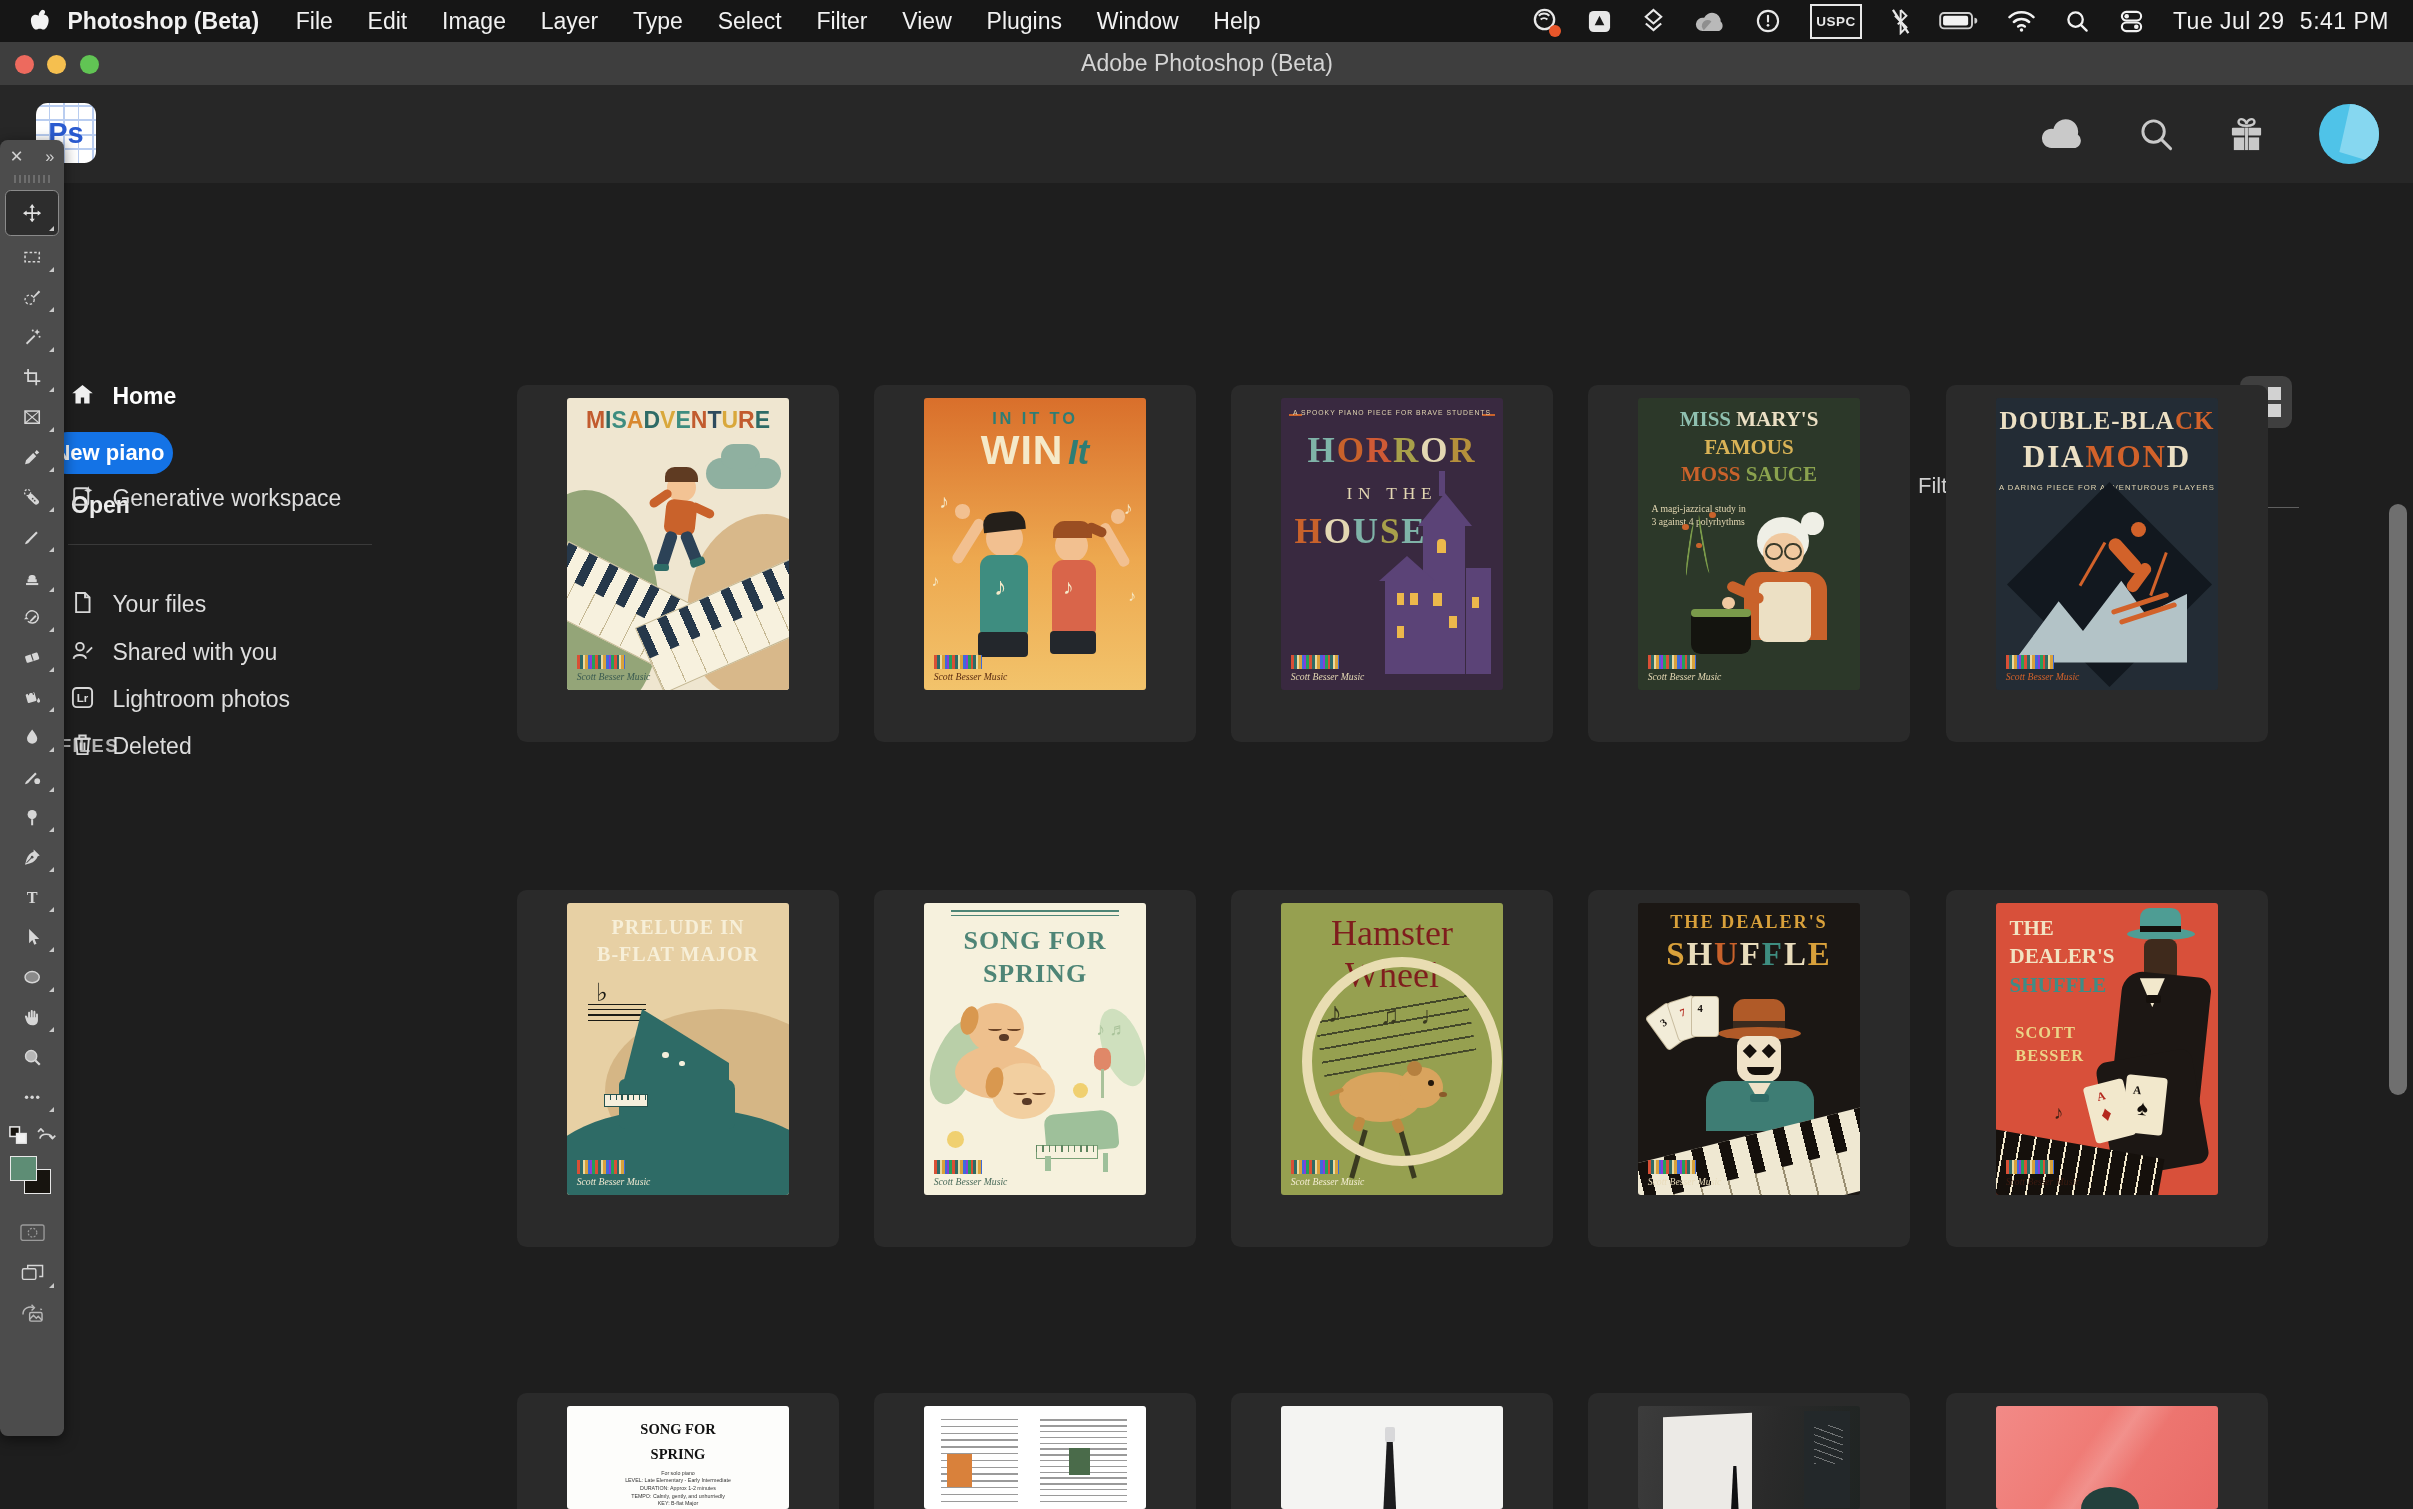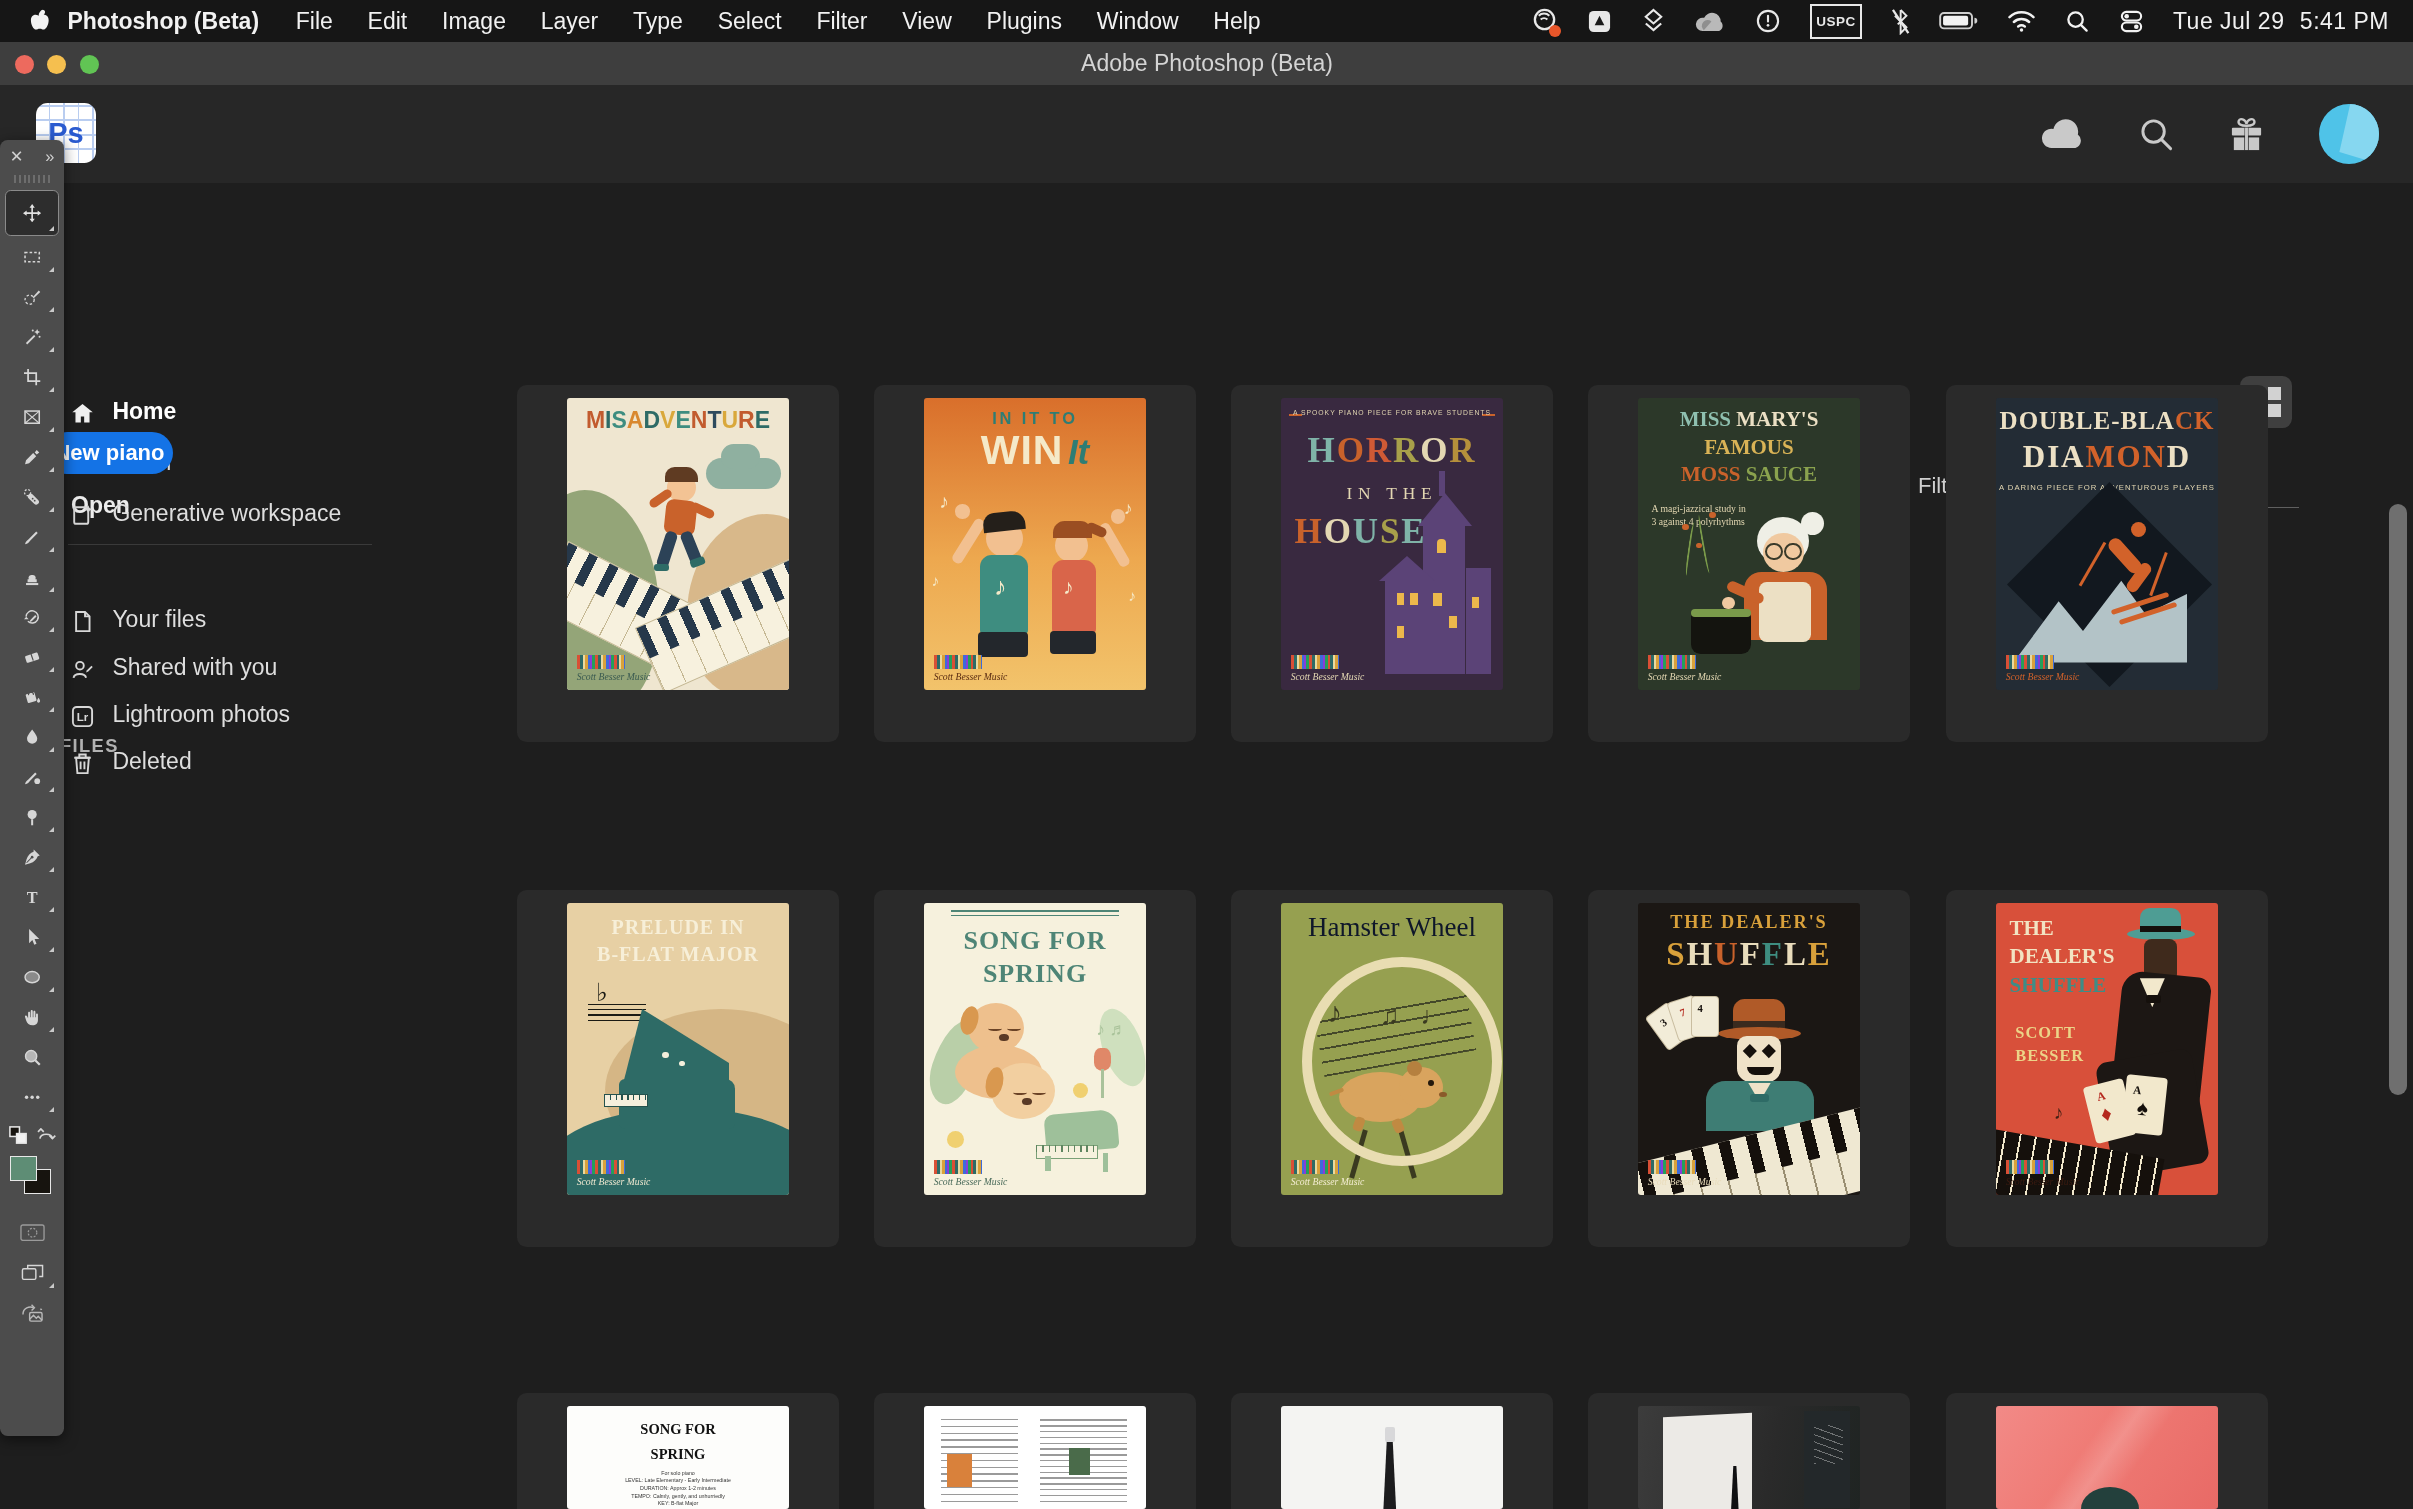--- a/index.html
+++ b/index.html
@@ -45,21 +45,21 @@
   .fly:after{content:"";position:absolute;right:3.9px;bottom:3.9px;width:0;height:0;border-style:solid;
              border-width:0 0 5.8px 5.8px;border-color:transparent transparent #c9c9c9 transparent;}
   .swatches{position:relative;width:44px;height:44px;margin:9.7px auto 3.9px;}
   .sw{position:absolute;width:25px;height:23px;border:1.9px solid #e8e8e8;}
 
   
   .newfile{left:46px;top:249px;width:127px;height:42px;border-radius:21px;background:#1473e6;color:#fff;
            font-weight:bold;font-size:22px;display:flex;align-items:center;justify-content:center;z-index:10;}
   .openlbl{left:71px;top:309px;font-size:23px;font-weight:bold;color:#ececec;}
   .sdiv{left:68px;top:361px;width:304px;height:1px;background:#3a3a3a;}
-  .nav{left:0;width:406px;height:42px;display:flex;align-items:flex-end;gap:17.4px;padding-left:70px;color:#dedede;font-size:23px;}
+  .nav{left:0;width:406px;height:42px;display:flex;align-items:flex-start;gap:17.4px;padding-left:70px;color:#dedede;font-size:23px;}
   .nav .ic{width:25px;display:flex;justify-content:center;}
   .fileshdr{left:60px;top:552px;font-size:18.3px;letter-spacing:1.4px;color:#b2b2b2;font-weight:bold;}
 
   
   .pagetitle{left:517px;top:210px;font-size:34px;font-weight:600;color:#ebebeb;}
   .sortrow{left:517px;top:290px;display:flex;align-items:center;color:#d3d3d3;font-size:22px;}
   .caret{display:inline-block;width:10.6px;height:10.6px;border-right:1.9px solid #c3c3c3;border-bottom:1.9px solid #c3c3c3;
          transform:rotate(45deg);margin-left:13.5px;margin-top:-5.8px;}
   .viewtoggle{position:absolute;left:2184px;top:193px;display:flex;align-items:center;gap:19.3px;}
   .gridbtn{width:52px;height:52px;background:#3f3f3f;border-radius:9.7px;display:flex;align-items:center;justify-content:center;}
@@ -607,21 +607,21 @@
           </div>
       </div>
     </div>
     <div class="a meta" style="left:874px;top:1249px;">
       <div class="tt">Song for Spring Cover Page.psd</div>
       <div class="time">26 minutes ago</div>
     </div>
 
     <div class="a card" style="left:1231px;top:707px;">
       <div class="thumb serif" style="background:#96a050;">
-        <div class="a ctr" style="top:9.7px;color:#0f172a;font-size:27px;">Hamster Wheel</div>
+        <div class="a ctr" style="top:9.7px;color:#7f1d1d;font-size:36px;">Hamster Wheel</div>
         <span class="a" style="left:75px;bottom:15.4px;width:4.8px;height:50px;background:#3a3a20;transform:rotate(16deg);"></span>
         <span class="a" style="left:124px;bottom:15.4px;width:4.8px;height:50px;background:#3a3a20;transform:rotate(-16deg);"></span>
         <div class="a r" style="left:21px;top:54px;width:180px;height:189px;border:10.6px solid #e9ddb2;overflow:hidden;">
           <div class="a" style="left:5.8px;top:35px;width:154px;height:62px;background:repeating-linear-gradient(0deg,#44482a 0 1.9px,transparent 1.9px 13.5px);transform:rotate(-10deg);"></div>
           <span class="a" style="left:15.4px;top:29px;color:#3a3a20;font-size:29px;">♪</span>
           <span class="a" style="left:68px;top:35px;color:#3a3a20;font-size:25px;letter-spacing:7.7px;">♫ ♩</span>
           <div class="a" style="left:27px;top:100px;width:116px;height:68px;">
             <span class="a r" style="left:0;top:5.8px;width:83px;height:50px;background:#d9a45e;"></span>
             <span class="a r" style="left:60px;top:0px;width:44px;height:41px;background:#d9a45e;"></span>
             <span class="a r" style="left:68px;top:-5.8px;width:15.4px;height:15.4px;background:#b5803f;"></span>

